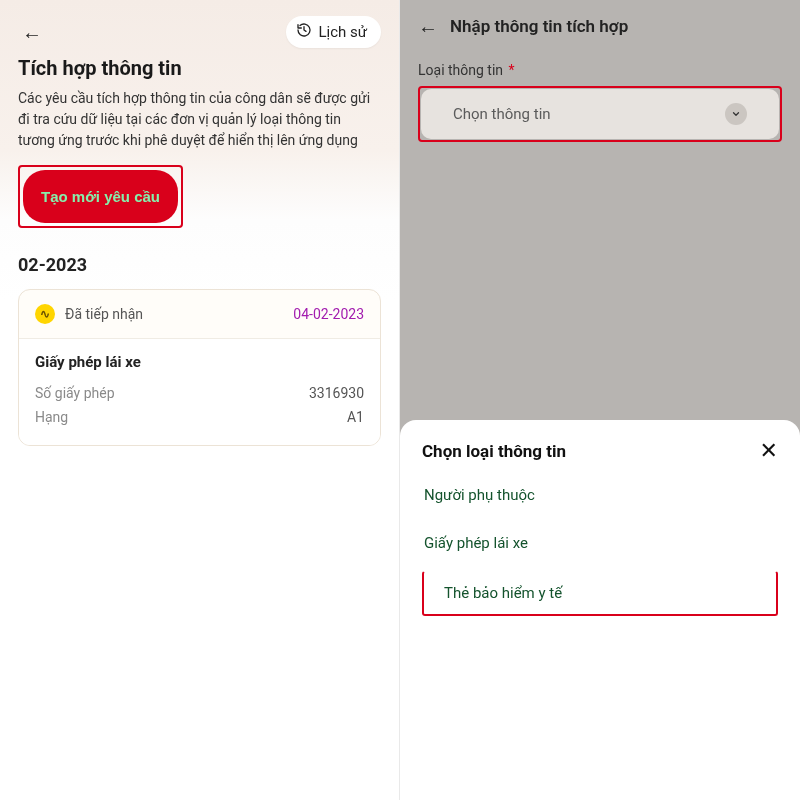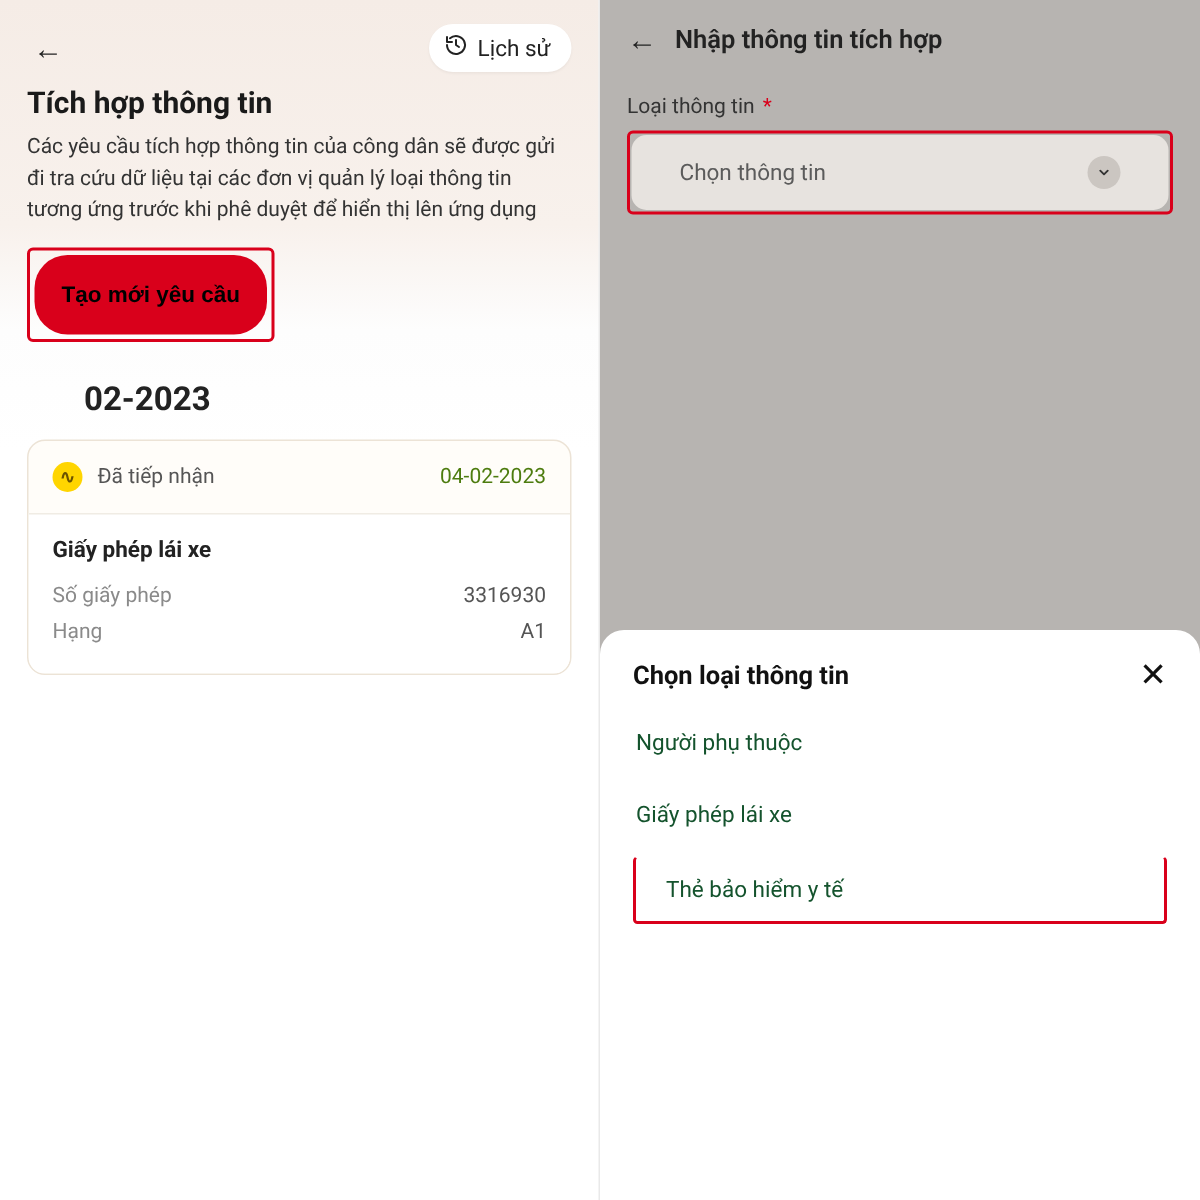--- a/index.html
+++ b/index.html
@@ -33,42 +33,42 @@
     font-size:20px; font-weight:700; color:#1a1a1a; margin-top:8px;
   }
   .desc {
     margin-top:8px; font-size:14px; line-height:1.5; color:#333;
   }
   .cta-wrap {
     display:inline-block; margin-top:14px;
     border:2px solid #d9001b; padding:3px; border-radius:4px;
   }
   .cta-btn {
-    background:#d9001b; color:#000000; border:none; border-radius:22px;
+    background:#d9001b; color:#86efac; border:none; border-radius:22px;
     padding:18px 18px; font-size:15px; font-weight:600; cursor:pointer;
   }
   .month-label {
-    margin-top:26px; font-size:22px; font-weight:700; color:#222;margin-left:38px;
+    margin-top:26px; font-size:18px; font-weight:700; color:#222;
   }
   .card {
     margin-top:14px; border:1px solid #ece3d6; border-radius:12px;
     background:#fffdf9; padding:0; overflow:hidden;
   }
   .card-top {
     display:flex; align-items:center; justify-content:space-between;
     padding:14px 16px;
   }
   .status-left { display:flex; align-items:center; gap:10px; }
   .status-dot {
     width:20px; height:20px; border-radius:50%; background:#ffd500;
     display:flex; align-items:center; justify-content:center;
     font-size:12px; color:#6b5200; font-weight:700;
   }
   .status-text { font-size:14px; color:#555; }
-  .status-date { font-size:14px; color:#4d7c0f; }
+  .status-date { font-size:14px; color:#a21caf; }
   .card-body { background:#ffffff; padding:14px 16px 16px; border-top:1px solid #f0ece4; }
   .doc-title { font-size:15px; font-weight:700; color:#222; margin-bottom:10px; }
   .row { display:flex; justify-content:space-between; font-size:14px; color:#8a8a8a; padding:4px 0; }
   .row .val { color:#555; }
   
   .right-top {
     padding:14px 18px 0; color:#222;
   }
   .right-header { display:flex; align-items:center; gap:12px; }
   .right-back { font-size:20px; color:#222; }

